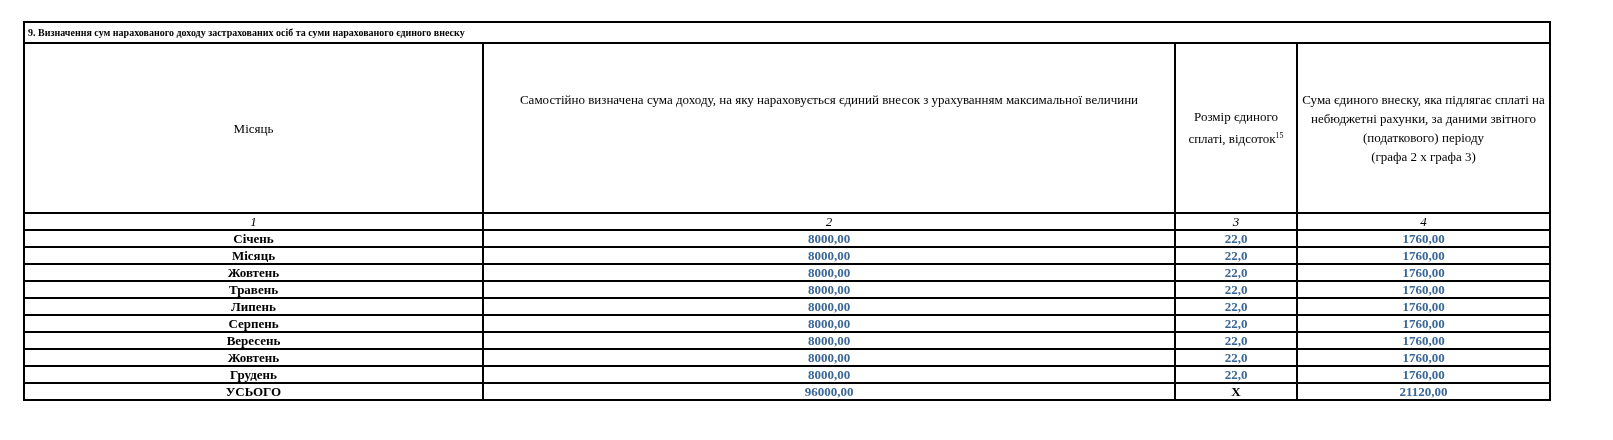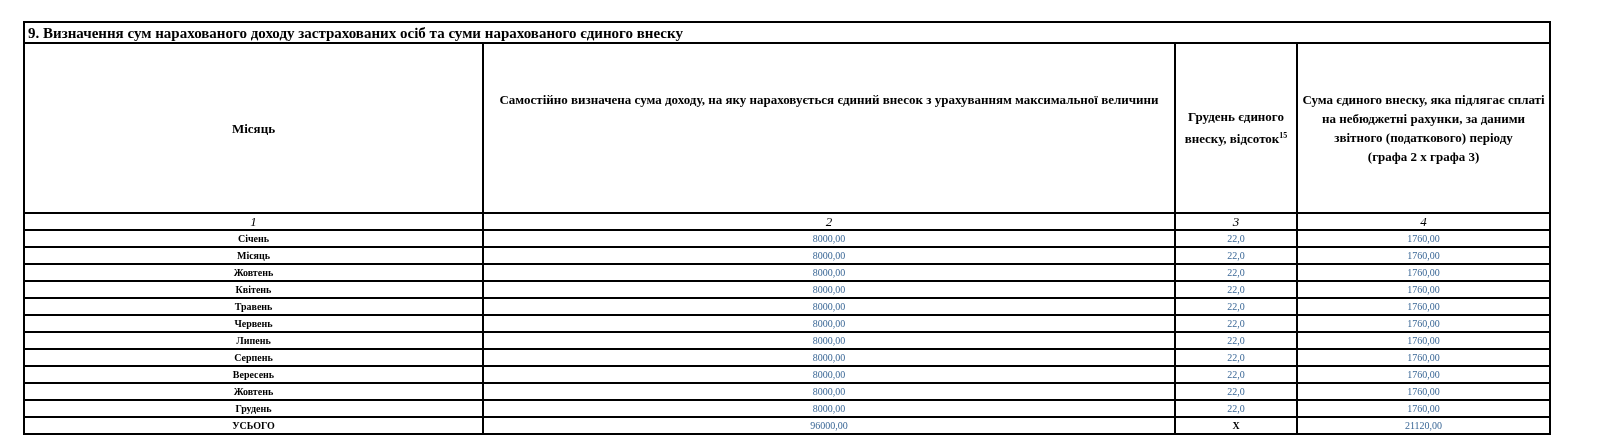--- a/index.html
+++ b/index.html
@@ -14,52 +14,52 @@
   table.form td {
     border: 2px solid #000;
     padding: 0;
     text-align: center;
     vertical-align: middle;
     color: #000;
   }
   .title-cell {
     text-align: left !important;
     font-weight: bold;
-    font-size: 15px;
+    font-size: 10px;
     height: 19px;
     padding-left: 3px !important;
     line-height: 18px;
   }
-  .hdr { font-weight: bold; font-size: 13px; line-height: 19px; height: 122px; }
+  .hdr { font-weight: normal; font-size: 13px; line-height: 19px; height: 122px; }
   .hdr.col2 { vertical-align: top; padding-top: 46px !important; }
   .hdr sup { font-size: 8px; }
   .idx { font-style: italic; font-size: 13px; height: 15px; line-height: 14px; }
-  .row td { height: 15px; line-height: 14px; font-size: 10px; }
+  .row td { height: 15px; line-height: 14px; font-size: 13px; }
   .month { font-weight: bold; }
-  .val { font-weight: normal; color: #3a6796 !important; margin-left: 46px; }
+  .val { font-weight: bold; color: #3a6796 !important; margin-left: 46px; }
   .x { font-weight: bold; color: #000; }
 </style>
 </head>
 <body>
 
 <table class="form">
   <colgroup>
     <col style="width:459px">
     <col style="width:692px">
     <col style="width:122px">
     <col style="width:253px">
   </colgroup>
   <tbody>
       <tr>
     <td colspan="4" class="title-cell">9. Визначення сум нарахованого доходу застрахованих  осіб та суми нарахованого єдиного внеску</td>
   </tr>
   <tr>
     <td class="hdr">Місяць</td>
     <td class="hdr col2">Самостійно визначена сума доходу, на яку нараховується єдиний внесок з урахуванням максимальної величини</td>
-    <td class="hdr"><span>Грудень єдиного внеску, відсоток</span><sup>15</sup></td>
+    <td class="hdr"><span>Розмір єдиного сплаті, відсоток</span><sup>15</sup></td>
     <td class="hdr"><span>Сума єдиного внеску, яка підлягає сплаті  на небюджетні рахунки, за даними звітного (податкового) періоду</span><br><span>(графа 2 х графа 3)</span></td>
   </tr>
   <tr>
     <td class="idx">1</td>
     <td class="idx">2</td>
     <td class="idx">3</td>
     <td class="idx">4</td>
   </tr>
   <tr class="row">
     <td class="month">Січень</td>
@@ -73,33 +73,21 @@
     <td class="val">22,0</td>
     <td class="val">1760,00</td>
   </tr>
   <tr class="row">
     <td class="month">Жовтень</td>
     <td class="val">8000,00</td>
     <td class="val">22,0</td>
     <td class="val">1760,00</td>
   </tr>
   <tr class="row">
-    <td class="month">Квітень</td>
-    <td class="val">8000,00</td>
-    <td class="val">22,0</td>
-    <td class="val">1760,00</td>
-  </tr>
-  <tr class="row">
     <td class="month">Травень</td>
-    <td class="val">8000,00</td>
-    <td class="val">22,0</td>
-    <td class="val">1760,00</td>
-  </tr>
-  <tr class="row">
-    <td class="month">Червень</td>
     <td class="val">8000,00</td>
     <td class="val">22,0</td>
     <td class="val">1760,00</td>
   </tr>
   <tr class="row">
     <td class="month">Липень</td>
     <td class="val">8000,00</td>
     <td class="val">22,0</td>
     <td class="val">1760,00</td>
   </tr>

